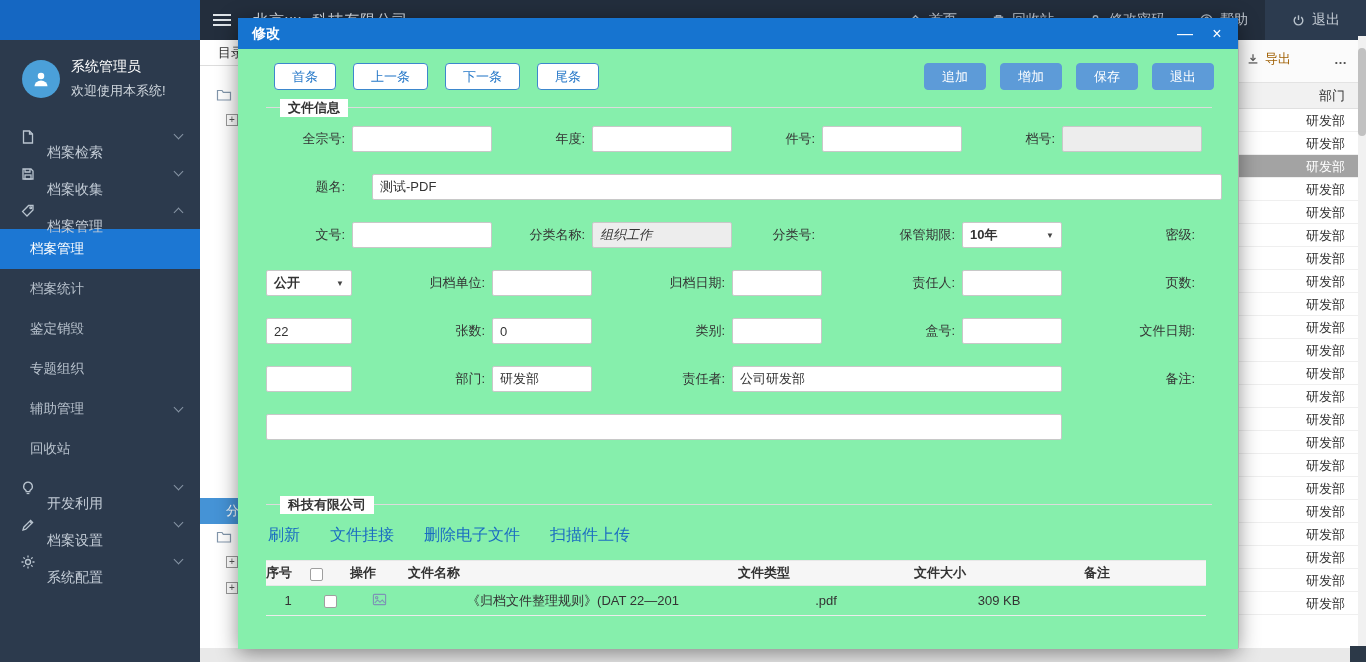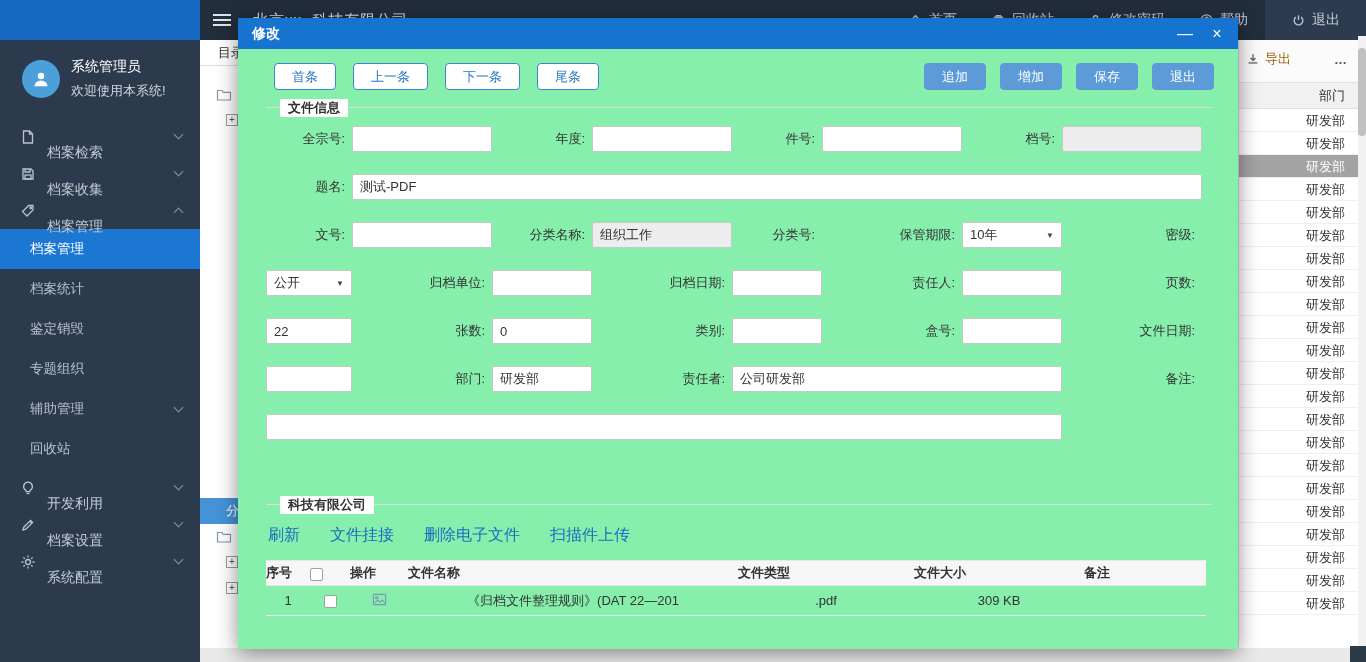--- a/index.html
+++ b/index.html
@@ -76,22 +76,22 @@
 
   .group { position:relative; border-top:1px solid #dcdcdc; margin:17px 26px 0 28px; }
   .group-legend { position:absolute; top:-9px; left:14px; background:#fff; padding:0 8px; font-size:13px; font-weight:bold; color:#333; }
   .egroup { margin-top:64px; }
 
   .form-grid { display:grid; grid-template-columns:86px 140px 100px 140px 90px 140px 100px 140px;
                row-gap:22px; padding-top:18px; align-items:center; }
   .f-label { text-align:right; padding-right:7px; color:#333; font-size:13px; white-space:nowrap; }
   .f-input { height:26px; border:1px solid #c8c8c8; border-radius:2px; padding:0 7px; font-size:13px;
              font-family:inherit; color:#333; width:100%; background:#fff; }
-  .f-input.readonly { background:#ededed; }
-  .f-select { display:flex; align-items:center; justify-content:space-between; cursor:pointer; }
+  .f-input.readonly { background:#ededed;font-style:italic; }
+  .f-select { display:flex; align-items:center; justify-content:space-between; cursor:pointer;font-weight:bold; }
   .f-select .caret { font-size:8px; color:#444; }
 
   .efile-links { display:flex; gap:30px; padding:20px 0 0 2px; }
   .efile-link { color:#1b6dc1; font-size:16px; cursor:pointer; }
   .efile-table { width:940px; margin-top:14px; border-collapse:collapse; table-layout:fixed; font-size:13px; }
   .efile-table th { background:#f6f6f6; font-weight:bold; height:25px; border-top:1px solid #e8e8e8;
                     border-bottom:1px solid #e8e8e8; text-align:left; color:#333; }
   .efile-table td { height:30px; text-align:center; border-bottom:1px solid #ececec; color:#333; }
   .cb { display:inline-block; width:13px; height:13px; border:1px solid #9f9f9f; background:#fff;
         vertical-align:middle; border-radius:2px; cursor:pointer; }
@@ -351,21 +351,21 @@
     <div class="form-grid">
         <div class="f-label">全宗号:</div>
         <input type="text" class="f-input" style="">
         <div class="f-label">年度:</div>
         <input type="text" class="f-input" style="">
         <div class="f-label">件号:</div>
         <input type="text" class="f-input" style="">
         <div class="f-label">档号:</div>
         <input type="text" class="f-input readonly" readonly="" style="">
         <div class="f-label">题名:</div>
-        <input type="text" class="f-input" value="测试-PDF" style="grid-column: span 7;">
+        <input type="text" class="f-input" value="测试-PDF" style="grid-column: span 7; margin-left: 20px;">
         <div class="f-label">文号:</div>
         <input type="text" class="f-input" style="">
         <div class="f-label">分类名称:</div>
         <input type="text" class="f-input readonly" readonly="" value="组织工作" style="">
         <div class="f-label">分类号:</div>
         <div class="f-label">保管期限:</div>
         <div class="f-input f-select">
           <span>10年</span>
           <span class="caret">▼</span>
         </div>

